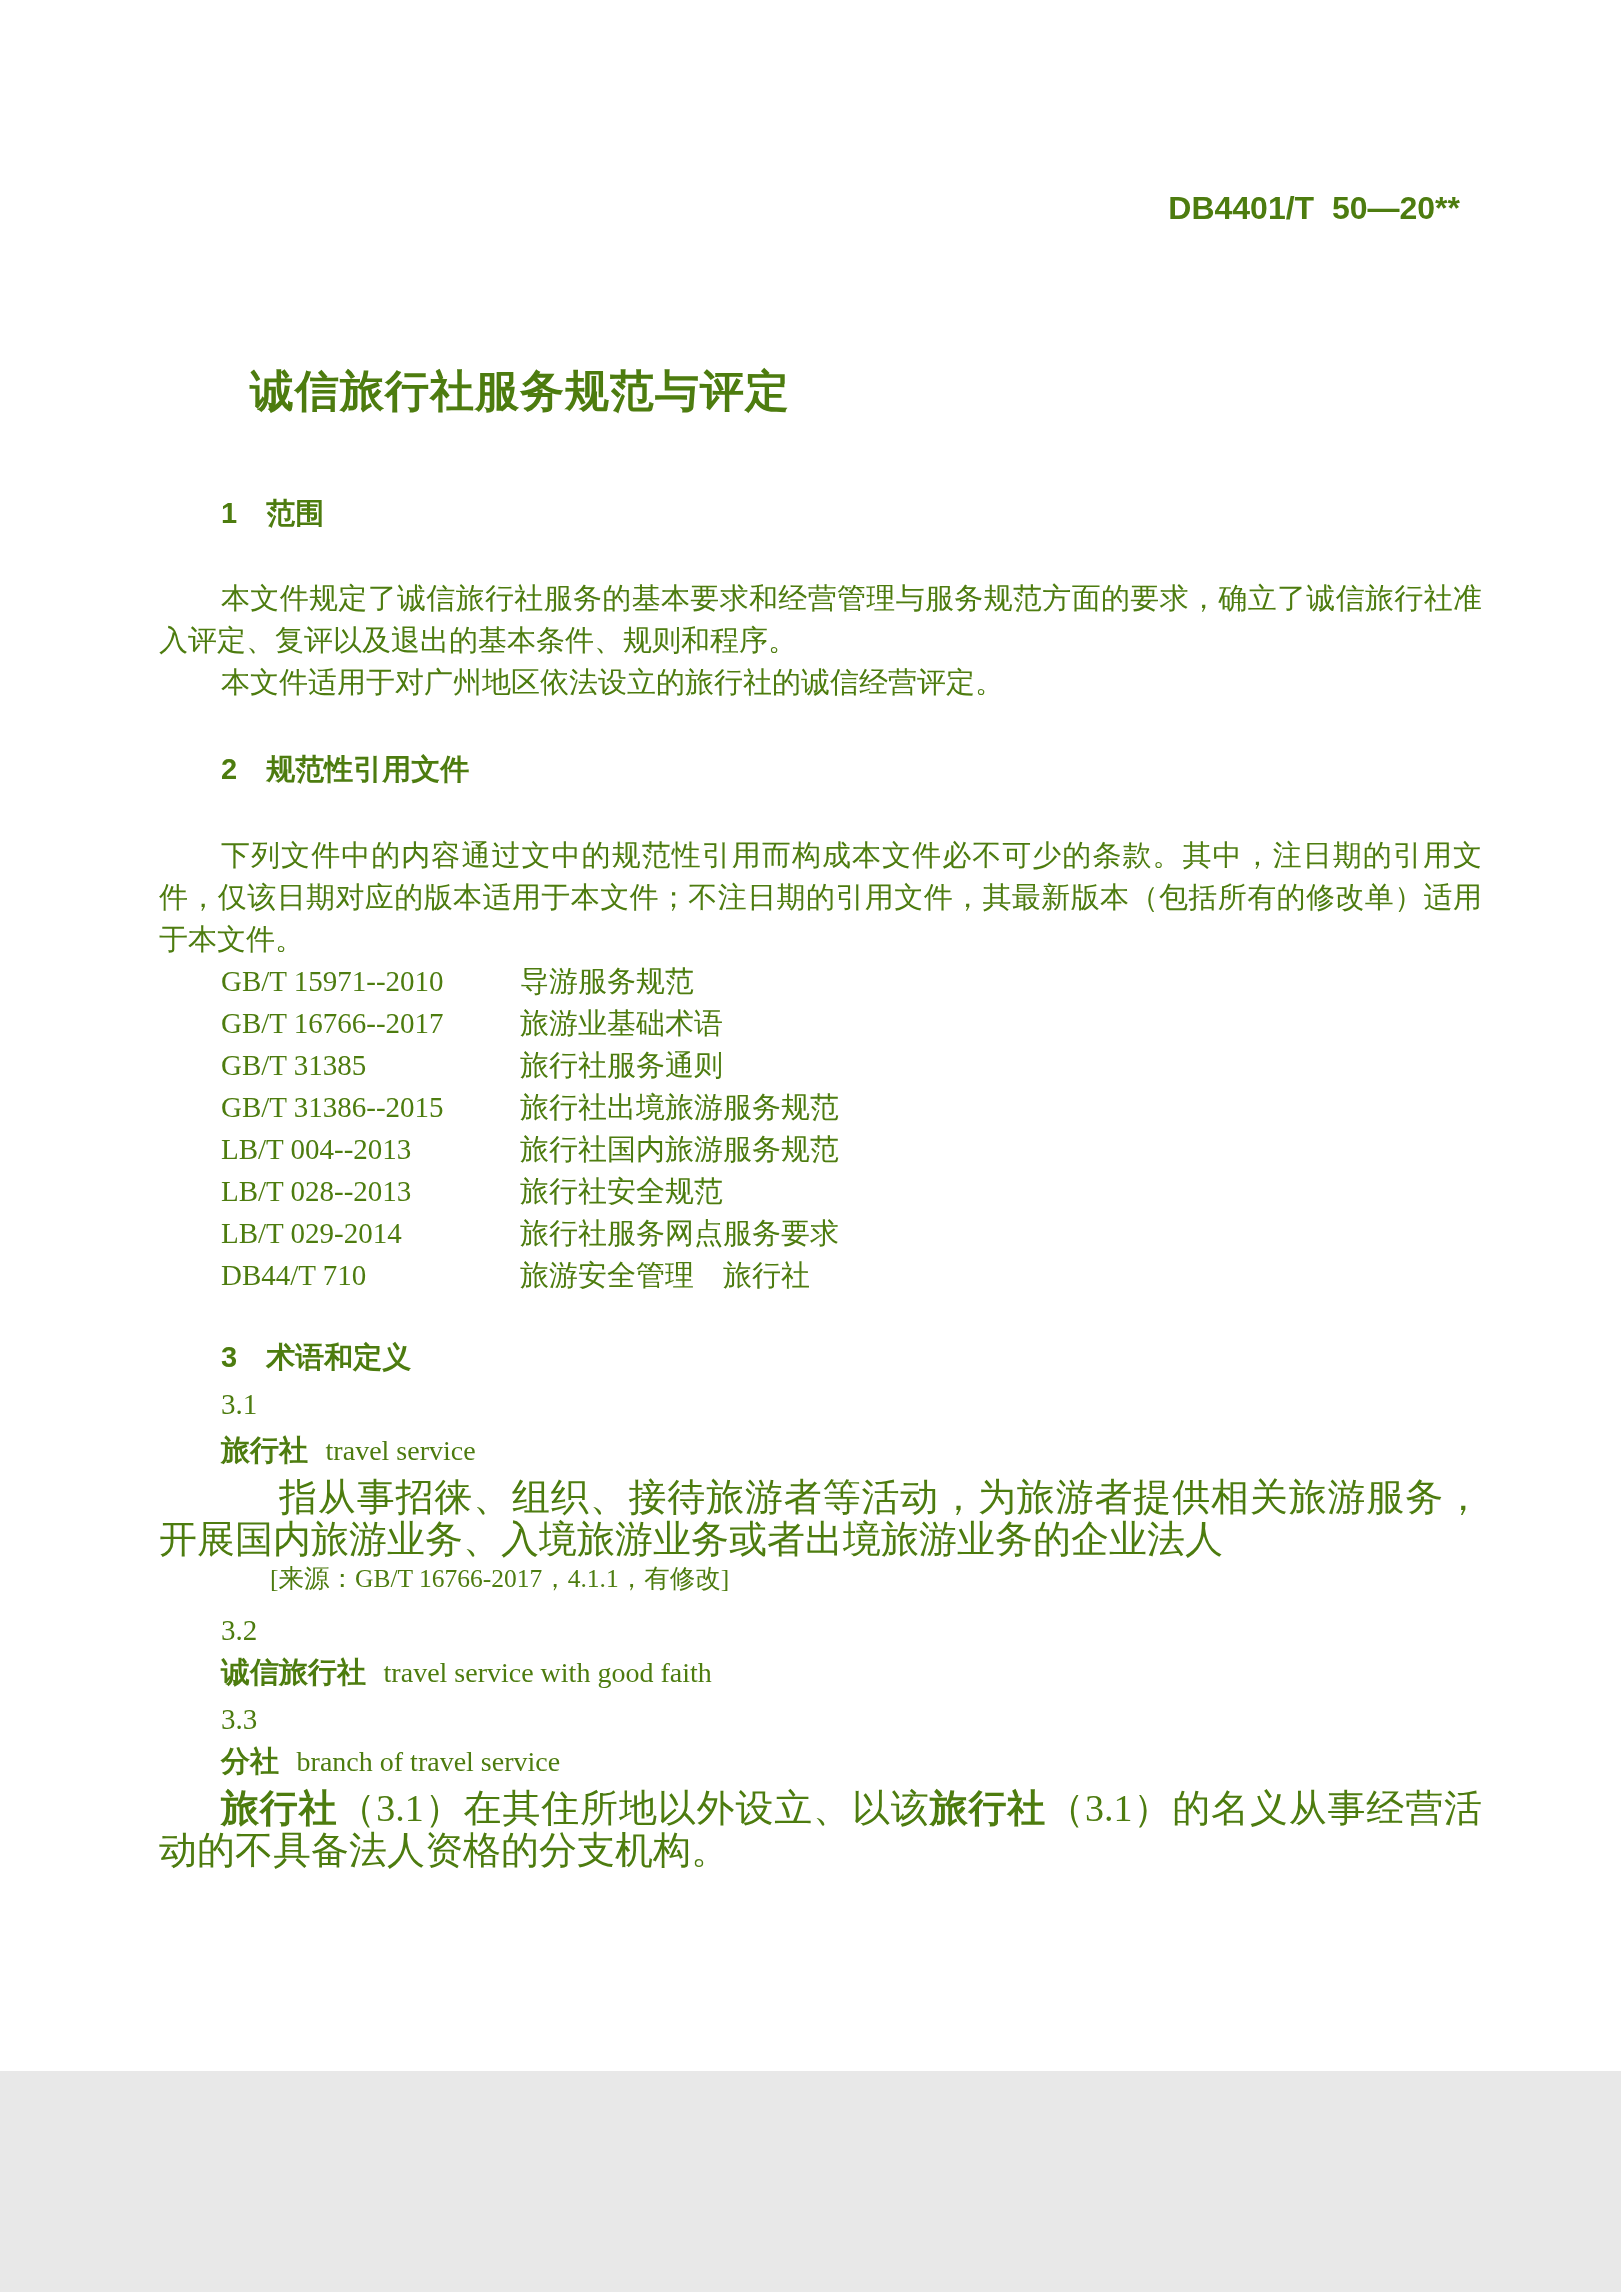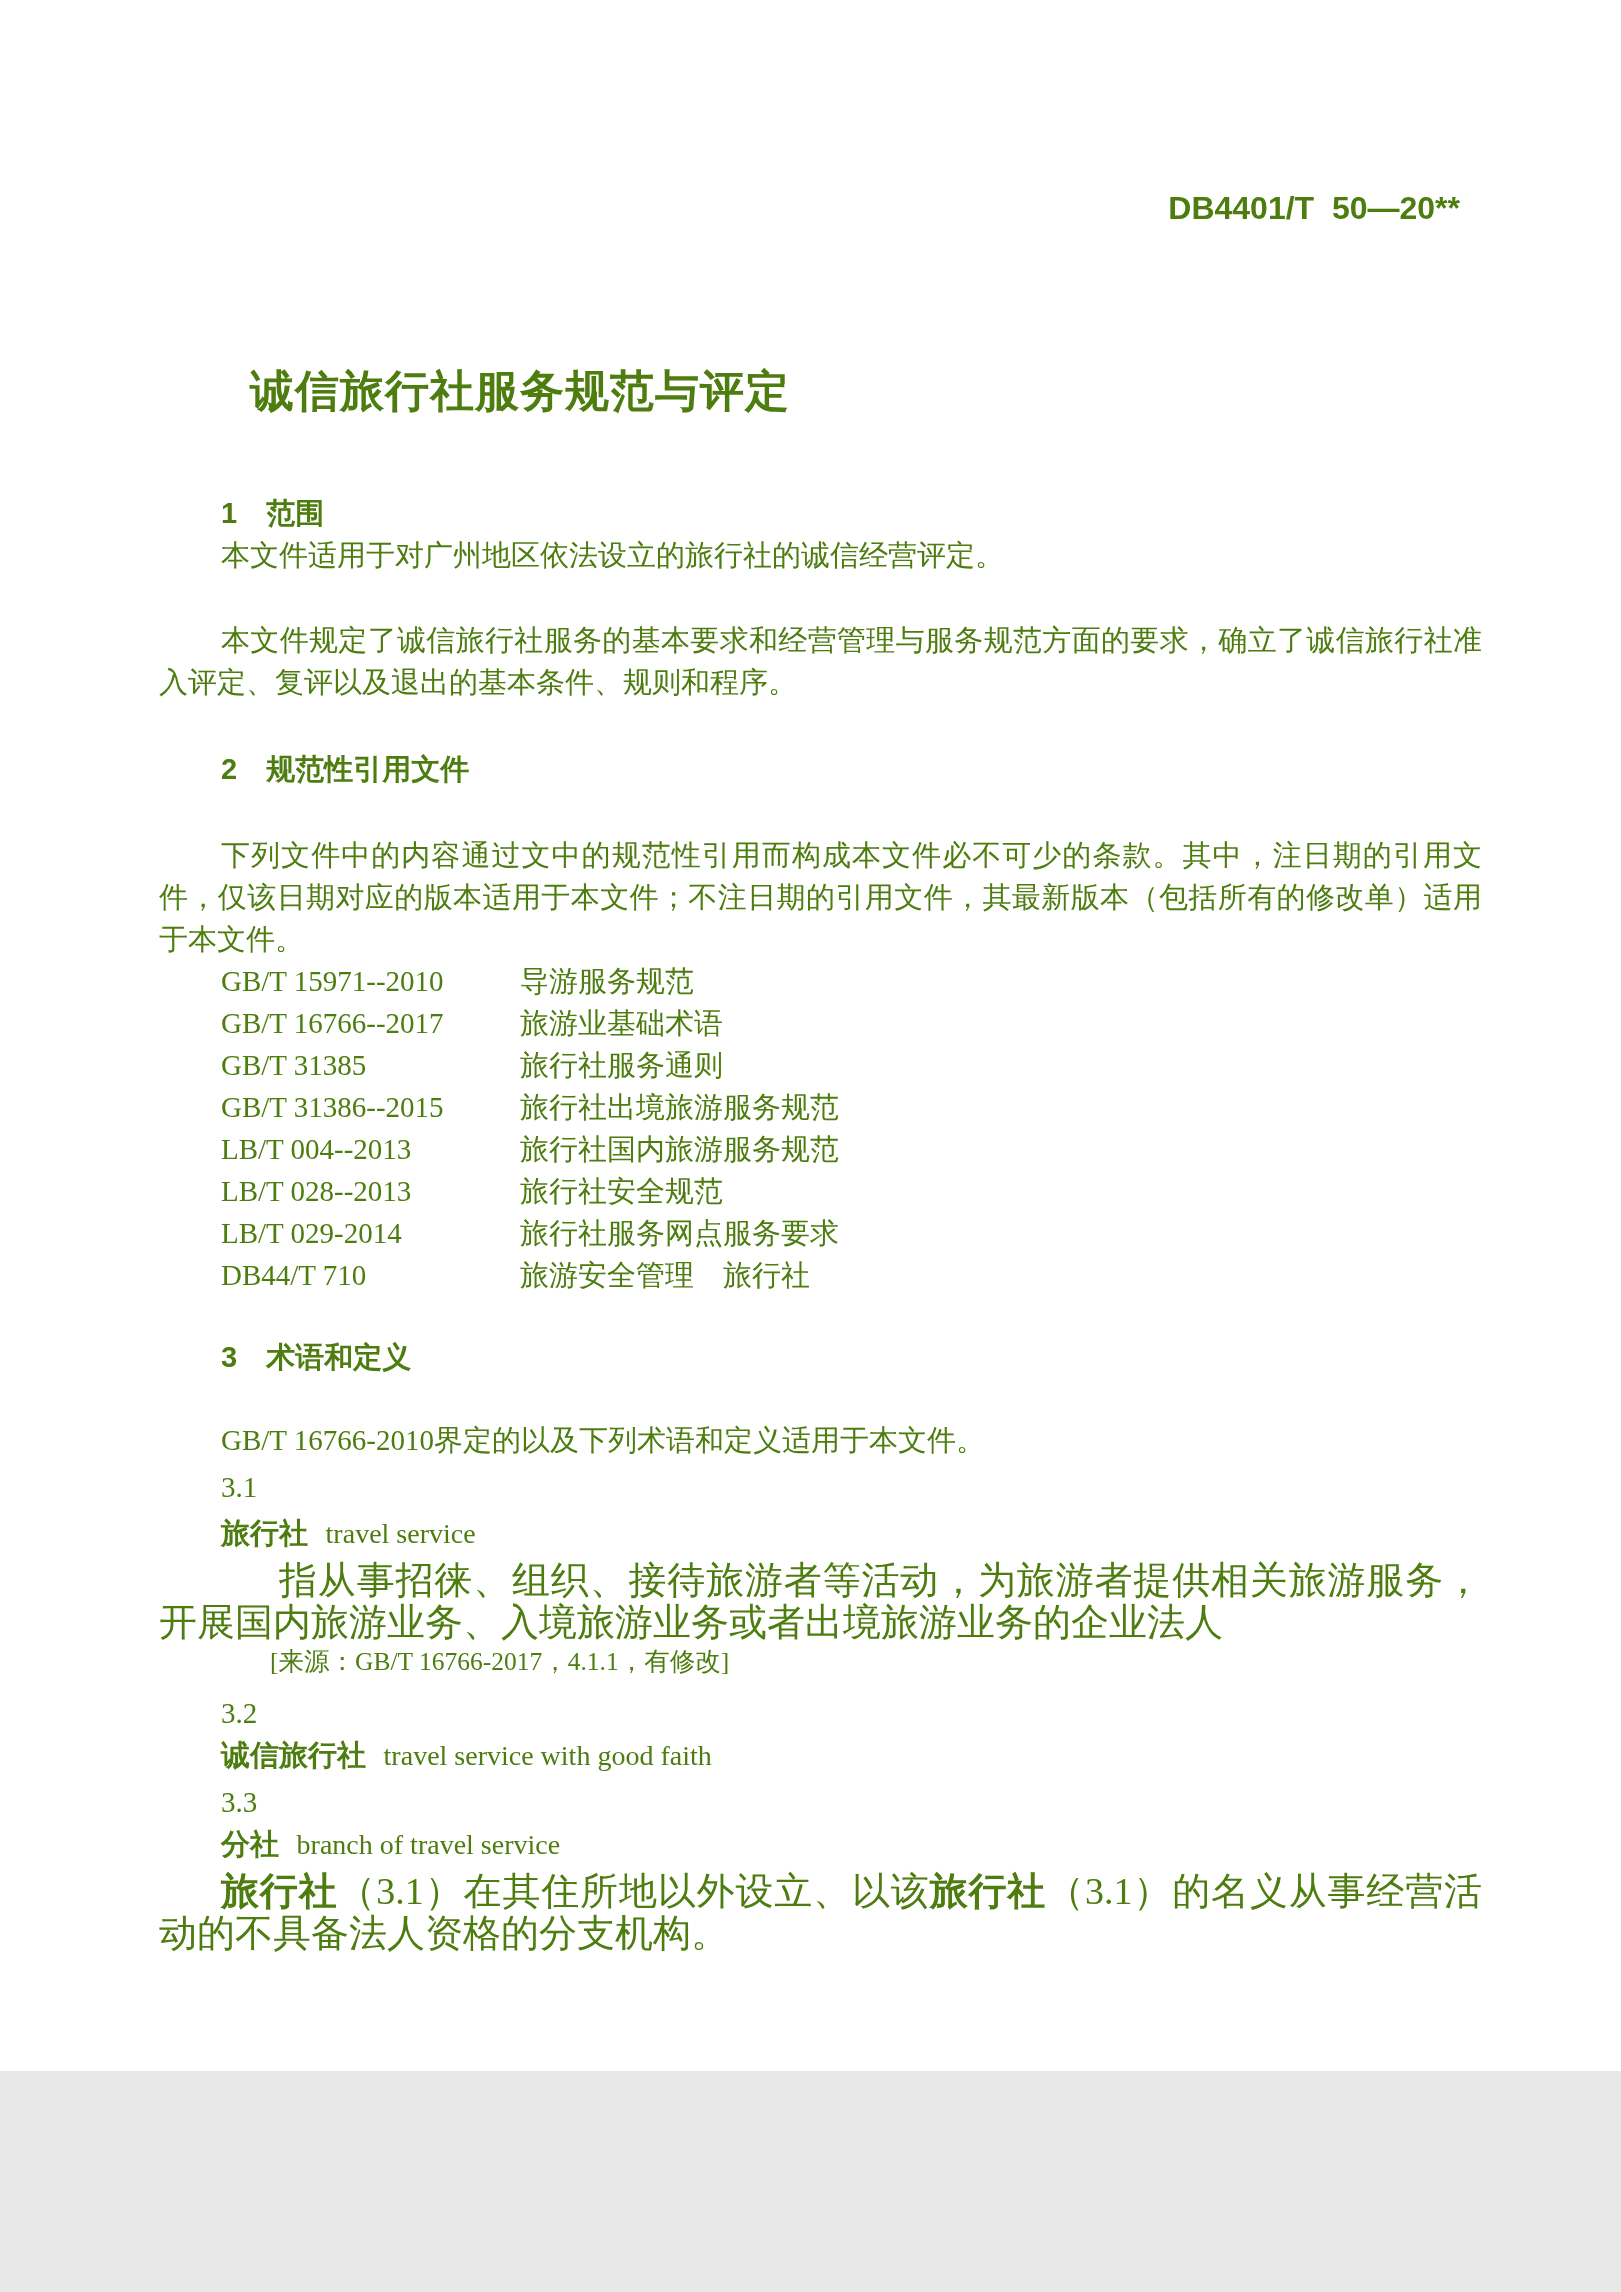--- a/index.html
+++ b/index.html
@@ -118,22 +118,22 @@
 
 <div class="page">
 
   <div class="doc-code">DB4401/T  50—20**</div>
 
   <div class="content">
 
     <div class="doc-title">诚信旅行社服务规范与评定</div>
 
     <div class="h" id="h1">1　范围</div>
+    <p class="p" id="p1">本文件规定了诚信旅行社服务的基本要求和经营管理与服务规范方面的要求，确立了诚信旅行社准入评定、复评以及退出的基本条件、规则和程序。</p>
     <p class="p" id="p2">本文件适用于对广州地区依法设立的旅行社的诚信经营评定。</p>
-    <p class="p" id="p1">本文件规定了诚信旅行社服务的基本要求和经营管理与服务规范方面的要求，确立了诚信旅行社准入评定、复评以及退出的基本条件、规则和程序。</p>
 
     <div class="h" id="h2">2　规范性引用文件</div>
     <p class="p" id="p3">下列文件中的内容通过文中的规范性引用而构成本文件必不可少的条款。其中，注日期的引用文件，仅该日期对应的版本适用于本文件；不注日期的引用文件，其最新版本（包括所有的修改单）适用于本文件。</p>
 
     <div class="ref-list" id="refs">
       <div class="ref-row">
         <span class="ref-code">GB/T 15971--2010</span>
         <span class="ref-name">导游服务规范</span>
       </div>
       <div class="ref-row">
@@ -160,21 +160,20 @@
         <span class="ref-code">LB/T 029-2014</span>
         <span class="ref-name">旅行社服务网点服务要求</span>
       </div>
       <div class="ref-row">
         <span class="ref-code">DB44/T 710</span>
         <span class="ref-name">旅游安全管理　旅行社</span>
       </div>
     </div>
 
     <div class="h" id="h3">3　术语和定义</div>
-    <p class="p" id="s3intro">GB/T 16766-2010界定的以及下列术语和定义适用于本文件。</p>
 
     <div class="term-num" id="t1num">3.1</div>
     <div class="term-line" id="t1term">
       <span class="term-cn">旅行社</span><span class="term-en">travel service</span>
     </div>
     <p class="def deep-indent"><span>指从事招徕、组织、接待旅游者等活动，为旅游者提供相关旅游服务，开展国内旅游业务、入境旅游业务或者出境旅游业务的企业法人</span></p>
     <div class="source-line">[来源：GB/T 16766-2017，4.1.1，有修改]</div>
 
     <div class="term-num" id="t2num">3.2</div>
     <div class="term-line">

